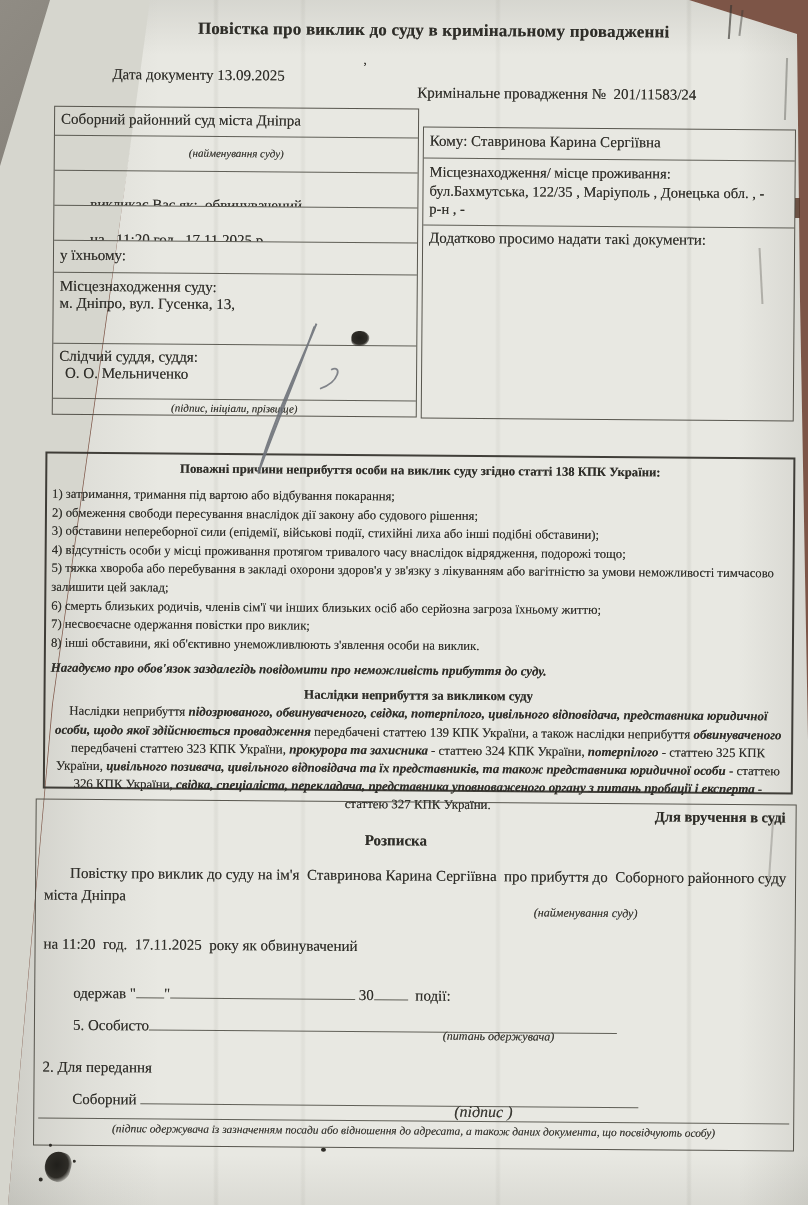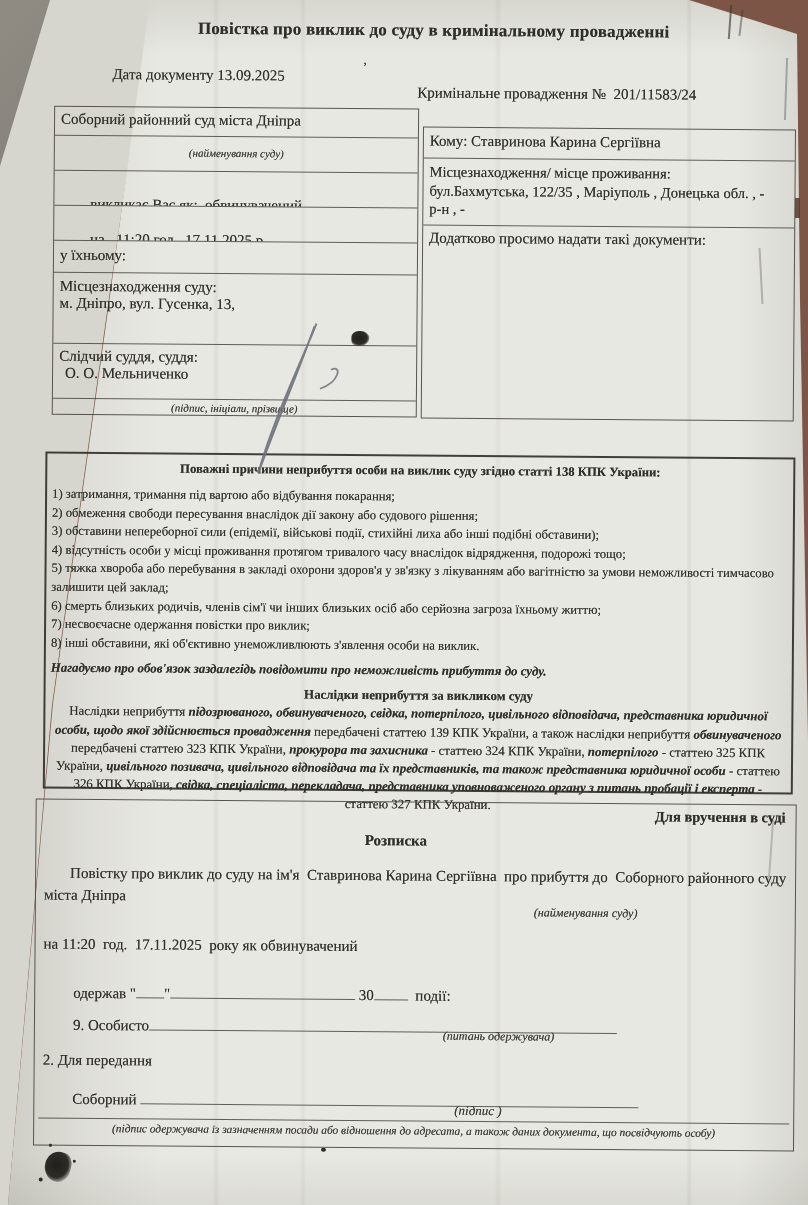--- a/index.html
+++ b/index.html
@@ -142,28 +142,28 @@
     <div class="box receipt-box">
       <div class="abs bold t14" style="right:10px;top:4px;">Для вручення в суді</div>
       <div class="abs bold t15" style="left:0;right:40px;top:30px;text-align:center;">Розписка</div>
       <div class="abs t15" style="left:8px;top:62px;width:752px;line-height:22px;text-indent:26px;white-space:pre-wrap;">Повістку про виклик до суду на ім'я  Ставринова Карина Сергіївна  про прибуття до  Соборного районного суду міста Дніпра</div>
       <div class="abs cap" style="left:498px;top:102px;font-size:12px;">(найменування суду)</div>
       <div class="abs t15 pre" style="left:8px;top:136px;">на 11:20  год.  17.11.2025  року як обвинувачений</div>
       <div class="abs t15 pre" style="left:8px;top:168px;">
         <span>одержав "</span><span class="blank w28"></span><span>"</span><span class="blank w180"></span> <span>30</span><span class="blank w30"></span><span>  події:</span>
       </div>
       <div class="abs t15 pre" style="left:8px;top:200px;">
-        <span>9. Особисто</span><span class="blank w470"></span>
+        <span>5. Особисто</span><span class="blank w470"></span>
       </div>
       <div class="abs cap" style="left:408px;top:226px;font-size:12px;">(питань одержувача)</div>
-      <div class="abs t15" style="left:8px;top:252px;">2. Для передання</div>
+      <div class="abs t15" style="left:8px;top:259px;">2. Для передання</div>
       <div class="abs t15 pre" style="left:8px;top:274px;">
         <span>Соборний </span><span class="blank w500"></span>
       </div>
-      <div class="abs cap" style="left:420px;top:300px;font-size:13px;">(підпис )</div>
+      <div class="abs cap" style="left:420px;top:300px;font-size:16px;">(підпис )</div>
       <div class="abs" style="left:4px;right:4px;top:318px;border-top:1.4px solid rgba(72,70,62,.85);"></div>
       <div class="abs cap" style="left:0;right:0;top:322px;font-size:11.4px;">(підпис одержувача із зазначенням посади або відношення до адресата, а також даних документа, що посвідчують особу)</div>
     </div>
 
     <div class="blot" style="left:54px;top:1152px;width:26px;height:30px;border-radius:55% 45% 40% 60%;transform:rotate(15deg);"></div>
     <div class="speck" style="left:48px;top:1178px;width:4px;height:4px;"></div>
     <div class="speck" style="left:82px;top:1160px;width:3px;height:3px;"></div>
     <div class="speck" style="left:58px;top:1144px;width:2.5px;height:3px;"></div>
     <div class="speck" style="left:330px;top:1146px;width:5px;height:4px;"></div>
   </div>

